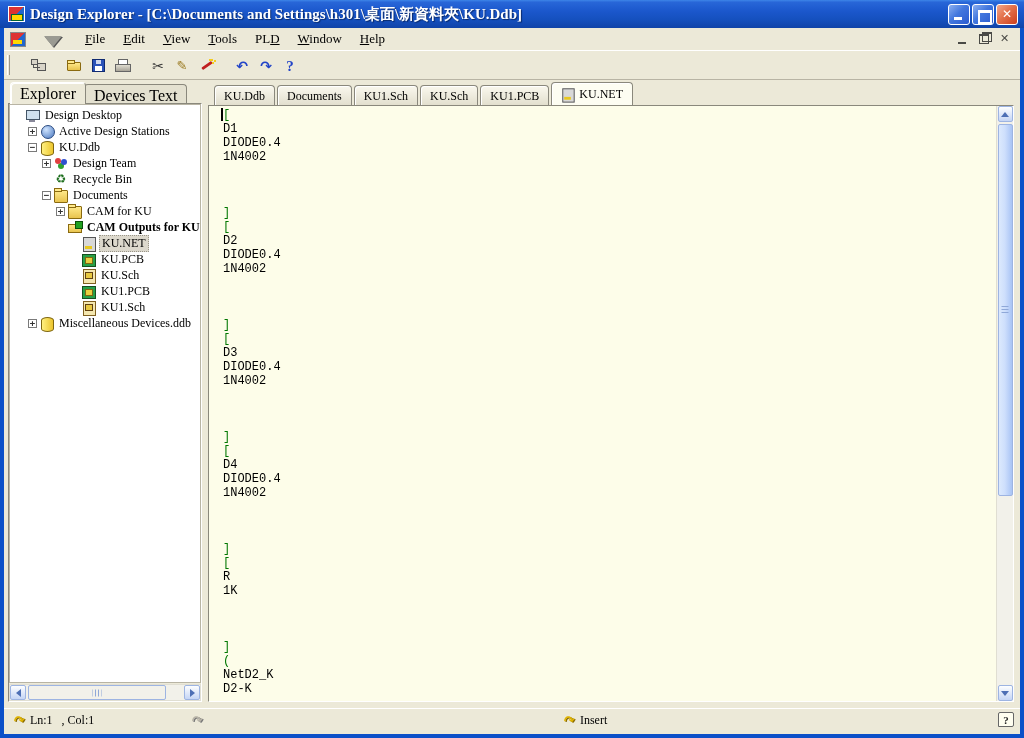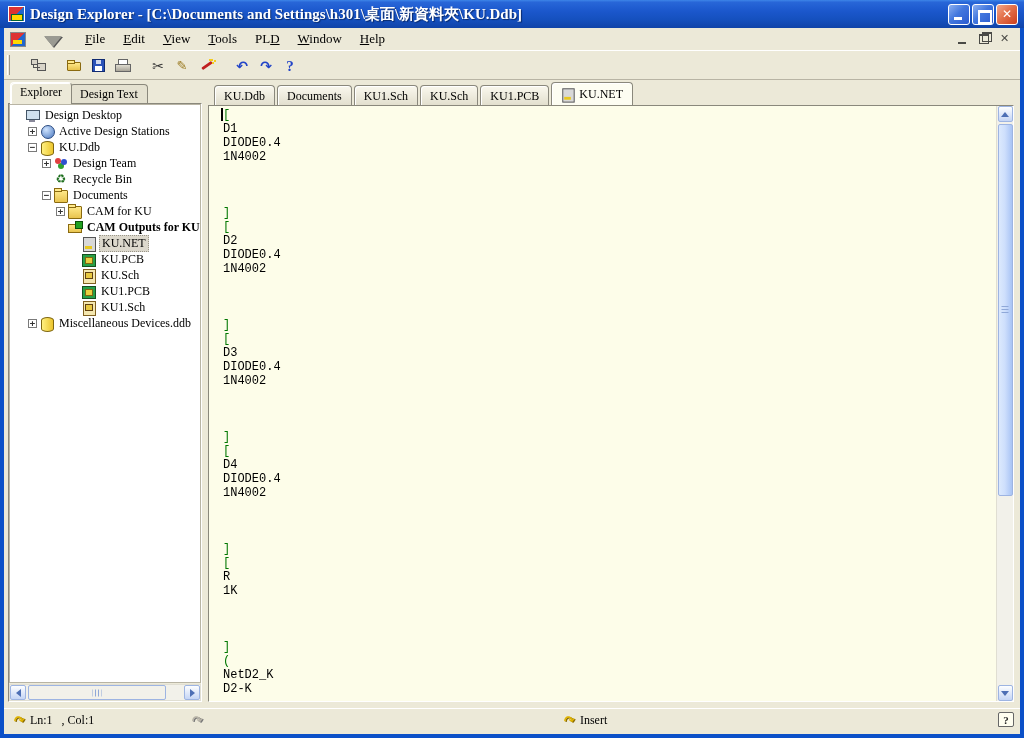--- a/index.html
+++ b/index.html
@@ -67,21 +67,21 @@
   .ic-wand-icon::after { content:""; position:absolute; right:1px; top:1px; width:2px; height:2px; background:#f4cc20;
       box-shadow:3px 1px 0 #f4cc20, 1px 3px 0 #f4cc20, -2px 0 0 #f4cc20; }
   .glyph-undo, .glyph-redo { color:#2244c8; font-weight:bold; font-size:14px; }
   .glyph-help { color:#2244c8; font-weight:bold; font-size:15px; font-family:"Liberation Serif",serif; }
 
   
   .main { flex:1; display:flex; padding:2px 6px 6px 4px; overflow:hidden; }
 
   .sidebar { width:194px; display:flex; flex-direction:column; margin-right:6px; }
   .side-tabs { display:flex; height:21px; padding-left:2px; }
-  .side-tab { padding:2px 9px 0 9px; margin-right:-2px; font-size:12px; background:#e4e1d0; border:1px solid #8a887c; border-bottom:none;
+  .side-tab { padding:2px 9px 0 9px; margin-right:-2px; font-size:16px; background:#e4e1d0; border:1px solid #8a887c; border-bottom:none;
       border-radius:4px 4px 0 0; position:relative; top:2px; height:19px; }
   .side-tab.active { background:#ECE9D8; top:0; height:22px; z-index:2; border-color:#fff #8a887c #ECE9D8 #fff; box-shadow:inset 1px 1px 0 #fff; }
   .side-panel { flex:1; border:1px solid; border-color:#8a887c #fff #fff #8a887c; background:#ECE9D8; display:flex; flex-direction:column; padding:0; z-index:1; }
   .treebox { flex:1; background:#fff; border:1px solid #b8b4a4; overflow:hidden; padding-top:2px; }
   .tree-row { height:16px; display:flex; align-items:center; white-space:nowrap; font-size:12px; }
   .exp { width:9px; height:9px; min-width:9px; border:1px solid #7a7a7a; background:#fff; margin-right:3px;
          font:bold 9px/7px "DejaVu Sans Mono",monospace; text-align:center; color:#333; }
   .exp-space { width:12px; min-width:12px; }
   .tree-label { padding:0 2px; margin-left:3px; }
   .tree-row.selected .tree-label { background:#dcd8cc; border:1px dotted #9a968a; }
@@ -224,21 +224,21 @@
           <span class="icon ic-help-icon glyph-help" style="text-align: center;">?</span>
         </span>
       </span>
   </div>
 
   <div class="main">
 
     <div class="sidebar">
       <div class="side-tabs" id="side-tabs">
           <div class="side-tab active">Explorer</div>
-          <div class="side-tab">Design Text</div>
+          <div class="side-tab">Devices Text</div>
         </div>
       <div class="side-panel">
         <div class="treebox" id="treebox">
             <div class="tree-row" style="padding-left: 4px;">
               <span class="exp-space"></span>
               <span class="tree-icon ic-desktop-icon"></span>
               <span class="tree-label">Design Desktop</span>
             </div>
             <div class="tree-row" style="padding-left: 18px;">
               <span class="exp">+</span>

